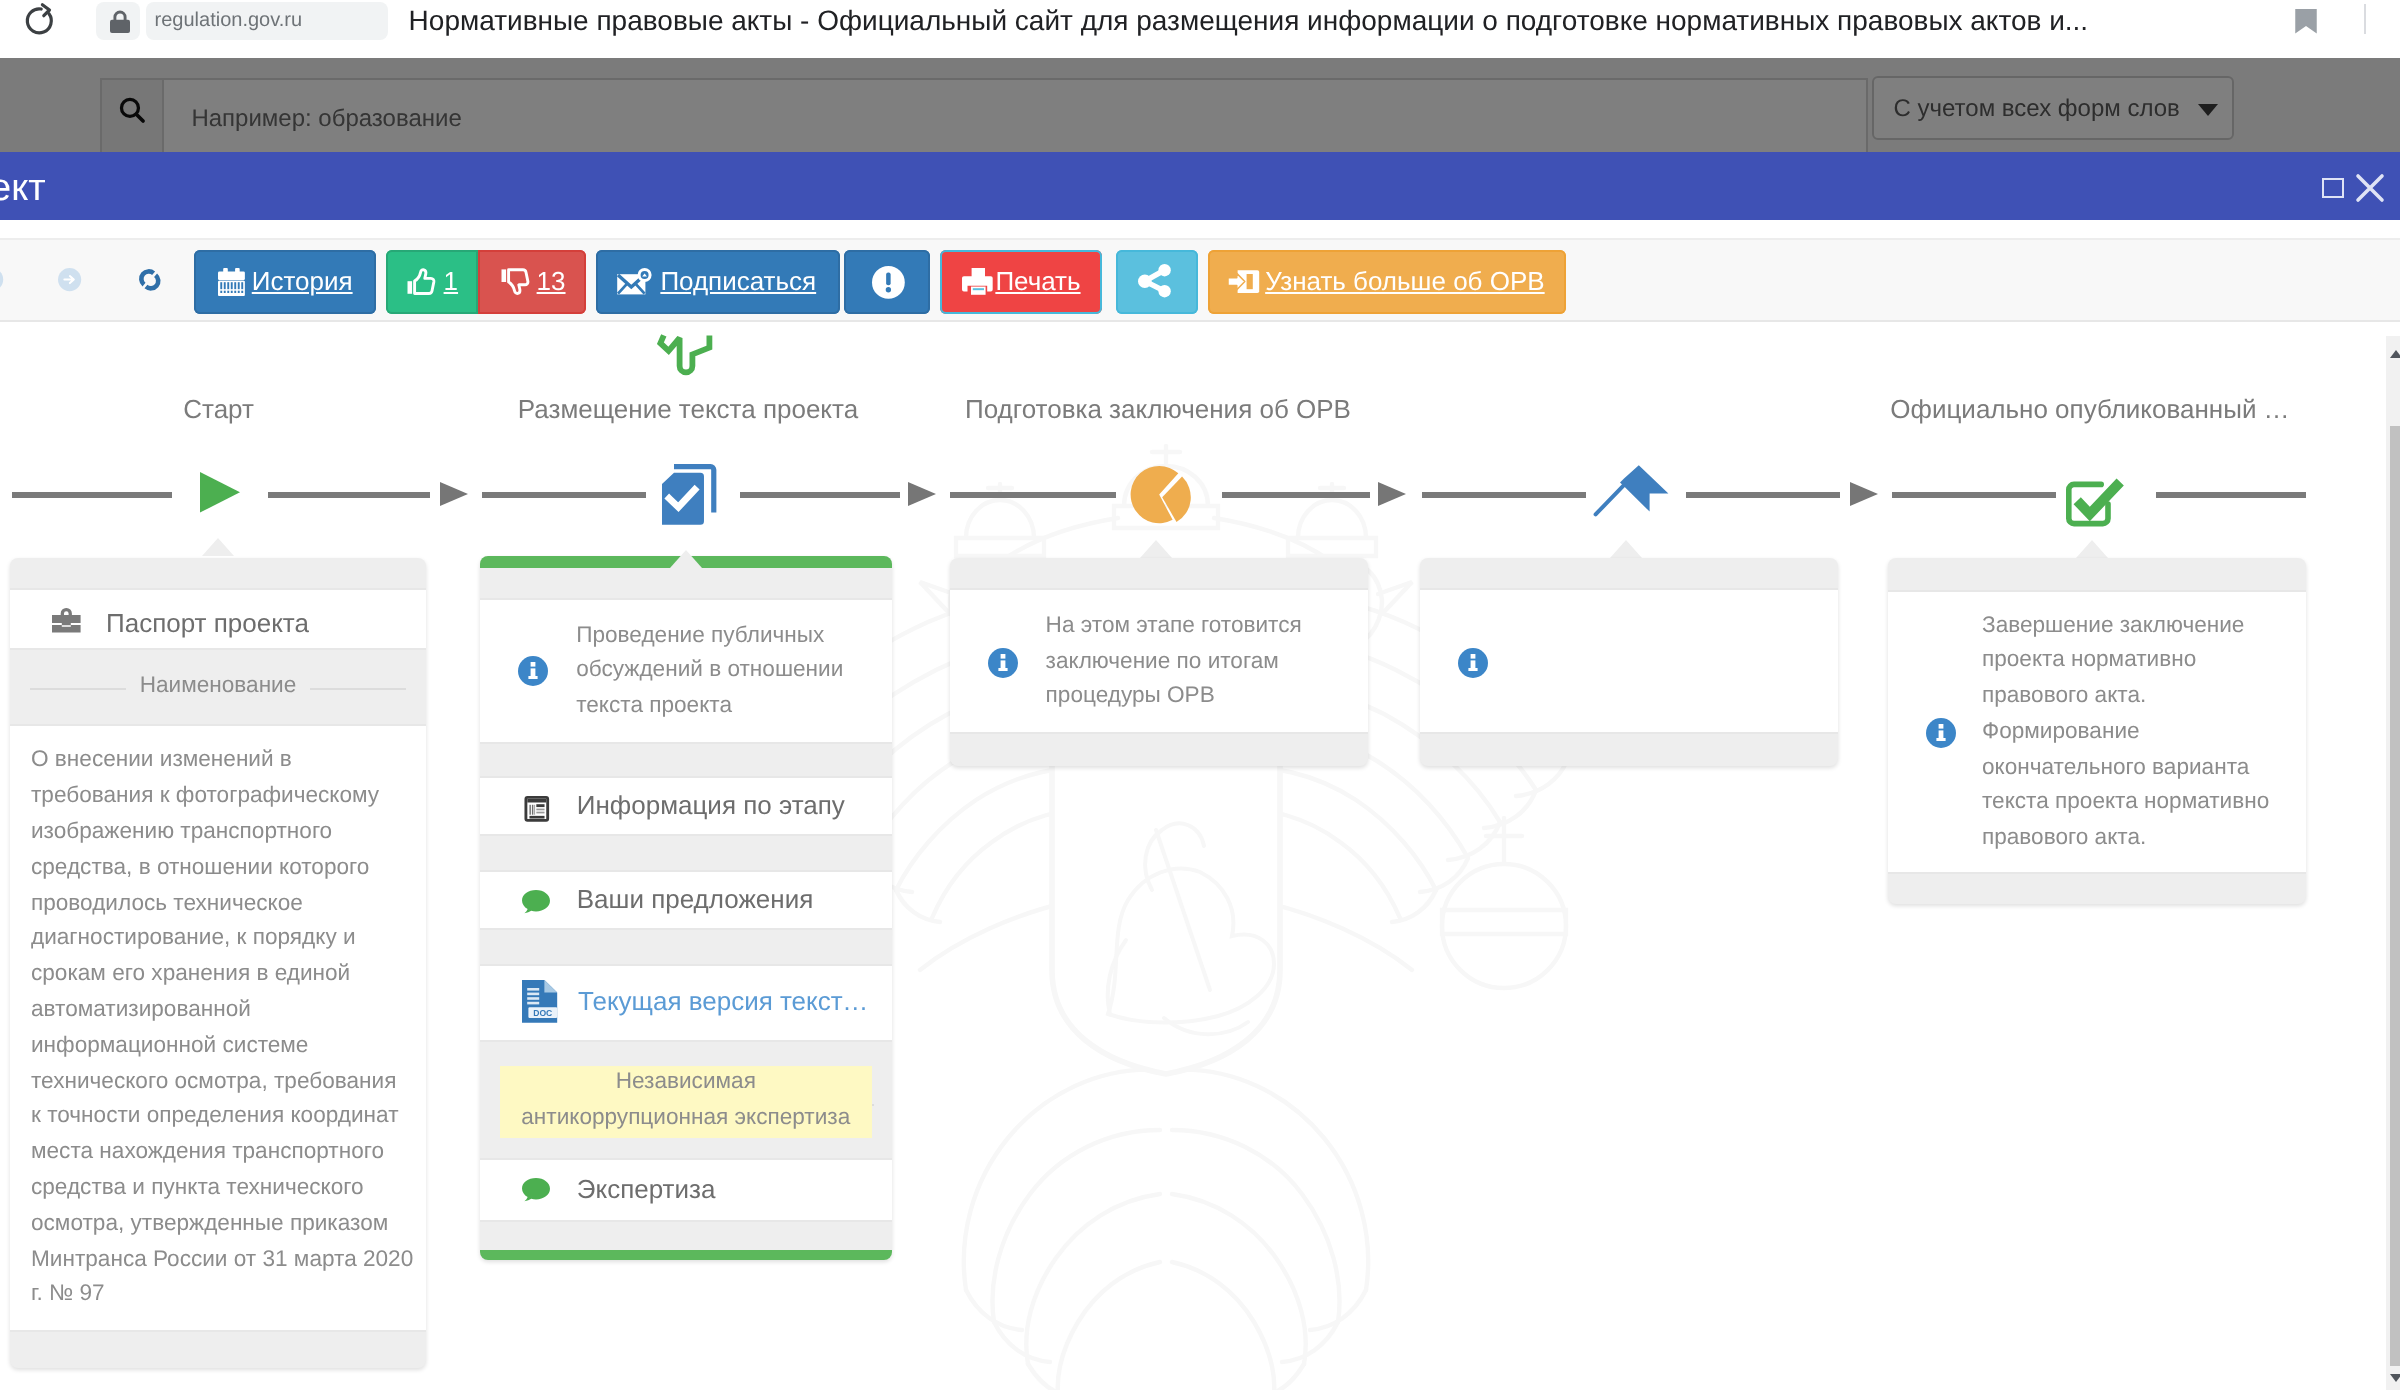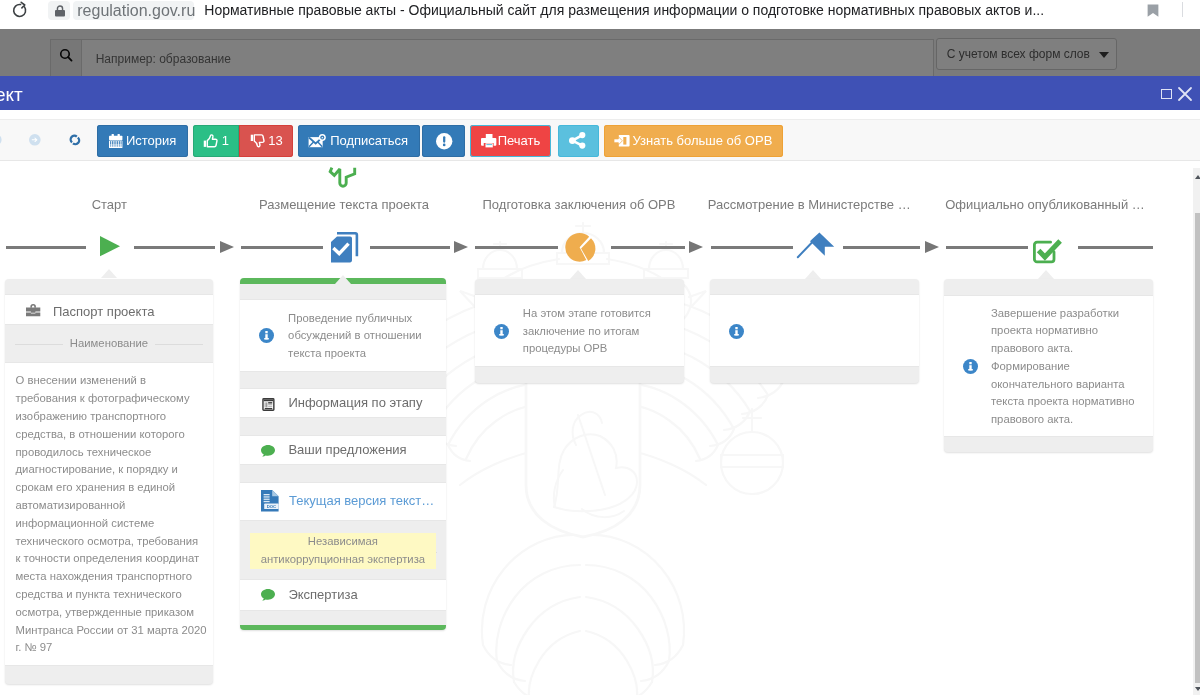--- a/index.html
+++ b/index.html
@@ -8,21 +8,21 @@
      font-family:"Liberation Sans",sans-serif;
      -webkit-font-smoothing:antialiased;text-rendering:optimizeLegibility;}
 #root{position:relative;width:1200px;height:695px;overflow:hidden;background:#fff;}
 div,span{box-sizing:border-box;}
 svg.ic{overflow:visible;z-index:7;}
 
 
 #browser-bar{position:absolute;left:0;top:0;width:1200px;height:29px;background:#fff;z-index:40;}
 #lock-chip{position:absolute;left:48.3px;top:0.7px;width:22.1px;height:19.6px;background:#f1f3f4;border-radius:4px;}
 #url-chip{position:absolute;left:72.7px;top:0.7px;width:121.3px;height:19.6px;background:#f1f3f4;border-radius:4px;}
-#url-text{position:absolute;left:4.6px;top:0;height:19.6px;line-height:19.6px;font-size:16px;color:#6e7377;white-space:nowrap;}
+#url-text{position:absolute;left:4.6px;top:0;height:19.6px;line-height:19.6px;font-size:10px;color:#6e7377;white-space:nowrap;}
 #tab-title{position:absolute;left:204.3px;top:0;height:21px;line-height:21px;font-size:14px;color:#202124;white-space:nowrap;}
 #chrome-divider{position:absolute;left:1181.5px;top:1.7px;width:1px;height:15.8px;background:#dadce0;}
 
 
 #site-strip{position:absolute;left:0;top:29px;width:1200px;height:47.2px;background:#f7f7f7;z-index:5;}
 #search-addon{position:absolute;left:50px;top:9.5px;width:30.9px;height:44px;background:#eeeeee;
               border:1px solid #d4d4d4;border-right:0;}
 #search-input{position:absolute;left:80.9px;top:9.5px;width:852.8px;height:44px;background:#ffffff;border:1px solid #d4d4d4;}
 #search-placeholder{position:absolute;left:13.8px;top:0;height:38px;line-height:38px;font-size:12px;color:#6a6a6a;white-space:nowrap;}
 #wordforms{position:absolute;left:936.4px;top:9.4px;width:180.2px;height:32px;background:#fff;border:1px solid #ccc;border-radius:3px;}
@@ -35,21 +35,21 @@
              color:#fff;text-align:right;white-space:nowrap;}
 #modal-max{position:absolute;left:1160.9px;top:12.5px;width:10.8px;height:10.8px;border:1.6px solid #dfe3f5;z-index:11;}
 #modal-body{position:absolute;left:0;top:110px;width:1200px;height:585px;background:#fff;z-index:2;}
 
 
 #toolbar{position:absolute;left:0;top:119.3px;width:1199.5px;height:41.3px;background:#f8f8f8;
          border-top:1px solid #ededed;border-bottom:1px solid #e7e7e7;z-index:8;}
 .tbtn{position:absolute;top:4.7px;height:32px;border-radius:3px;color:#fff;font-size:13px;white-space:nowrap;z-index:9;}
 .tbtn.joinL{border-radius:3px 0 0 3px;}
 .tbtn.joinR{border-radius:0 3px 3px 0;padding-left:24px;}
-.tbtn .lab{position:absolute;top:0;height:32px;line-height:32px;}
+.tbtn .lab{position:absolute;top:0;height:32px;line-height:32px;text-decoration:underline;}
 
 
 .tl-line{position:absolute;height:3px;background:#7a7a7a;top:245.8px;z-index:3;}
 .tl-sep{position:absolute;top:240.5px;width:0;height:0;border-top:6.45px solid transparent;
         border-bottom:6.45px solid transparent;border-left:14.1px solid #767676;z-index:3;}
 .step-label{position:absolute;z-index:7;height:18px;line-height:18px;font-size:13px;color:#7b7b7b;text-align:center;
             white-space:nowrap;overflow:hidden;z-index:3;}
 
 
 .card{background:#eeeeee;border-radius:4px;box-shadow:0 1px 2px rgba(0,0,0,0.13);z-index:3;position:absolute;}
@@ -367,21 +367,20 @@
         <path d="M21.0 14.0 V21.2 a2.6 2.6 0 0 1 -2.6 2.6 H4.0 a2.6 2.6 0 0 1 -2.6 -2.6 V6.8 a2.6 2.6 0 0 1 2.6 -2.6 H17.6" stroke-width="2.8" stroke-linecap="round"></path>
         <path d="M5.6 12.4 L11.9 19.0 L27.1 3.0" stroke-width="5.0" stroke-linecap="butt" stroke-linejoin="miter"></path>
       </g>
     </svg>
 <svg class="ic" style="position:absolute;left:329.0px;top:166.0px;width:30px;height:23px" viewBox="0 0 30 23">
       <path d="M2.9 1.7 L1.2 5.6 L5.3 9.4 L10.8 3.0 L10.8 17.0 A3.2 3.2 0 0 0 17.2 17.0 L17.2 11.2 L25.7 7.8 L25.7 1.7" fill="none" stroke="#4caf50" stroke-width="2.9" stroke-linecap="butt" stroke-linejoin="miter" stroke-miterlimit="1.9"></path>
     </svg>
 <div class="step-label" style="left:9.299999999999997px;width:200px;top:196.2px">Старт</div>
 <div class="step-label" style="left:240.0px;width:208px;top:196.2px">Размещение текста проекта</div>
 <div class="step-label" style="left:475.0px;width:208px;top:196.2px">Подготовка заключения об ОРВ</div>
-<div class="step-label" style="left:705.2px;width:208px;top:196.2px">Рассмотрение в Министерстве …</div>
 <div class="step-label" style="left:941.0px;width:208px;top:196.2px">Официально опубликованный …</div>
 <div class="card-caret" style="left:100.64999999999999px;top:269.4px;border-left-width:8.65px;border-right-width:8.65px;border-bottom-width:9.600000000000023px;border-bottom-color:#eeeeee;z-index:3"></div>
 <div class="card" style="left:5.0px;top:279px;width:208.0px;height:405px"></div>
 <div class="card-white" style="left:5.0px;width:208.0px;top:294.2px;height:30.80000000000001px"></div>
 <svg class="ic" style="position:absolute;left:25.9px;top:303.6px;width:14.3px;height:12.3px" viewBox="0 0 14.3 12.3">
       <g fill="#7a7a7a">
         <path d="M4.35 3.7 V2.7 a2.7 2.7 0 0 1 2.7 -2.7 h0.2 a2.7 2.7 0 0 1 2.7 2.7 V3.7 h-1.65 V2.75 a1.15 1.15 0 0 0 -1.15 -1.15 h-0.0 a1.15 1.15 0 0 0 -1.15 1.15 V3.7 z"></path>
         <path d="M0 3.5 h14.3 v4.05 h-4.9 v1.1 h-4.5 v-1.1 H0 z"></path>
         <path d="M0 8.45 h4.9 v0.95 h4.5 v-0.95 h4.9 v3.85 H0 z"></path>
       </g>
@@ -495,21 +494,21 @@
 <div class="card-caret" style="left:1037.85px;top:269.6px;border-left-width:8.65px;border-right-width:8.65px;border-bottom-width:9.599999999999966px;border-bottom-color:#eeeeee;z-index:3"></div>
 <div class="card" style="left:943.9px;top:279.2px;width:208.69999999999993px;height:172.4px"></div>
 <div class="card-white" style="left:943.9px;width:208.69999999999993px;top:294.5px;height:142.39999999999998px"></div>
 <svg class="ic" style="position:absolute;left:962.9px;top:359.2px;width:15px;height:15px" viewBox="0 0 15 15">
       <circle cx="7.5" cy="7.5" r="7.5" fill="#3c86c8"></circle>
       <rect x="6.3" y="6.2" width="2.4" height="5.2" fill="#fff"></rect>
       <rect x="5.2" y="10.0" width="4.6" height="1.5" fill="#fff"></rect>
       <rect x="6.3" y="3.0" width="2.4" height="2.3" fill="#fff"></rect>
     </svg>
 <div style="position:absolute;left:991px;top:304.5px;z-index:7">
-<div class="infotext" style="position:relative">Завершение разработки</div>
+<div class="infotext" style="position:relative">Завершение заключение</div>
 <div class="infotext" style="position:relative">проекта нормативно</div>
 <div class="infotext" style="position:relative">правового акта.</div>
 <div class="infotext" style="position:relative">Формирование</div>
 <div class="infotext" style="position:relative">окончательного варианта</div>
 <div class="infotext" style="position:relative">текста проекта нормативно</div>
 <div class="infotext" style="position:relative">правового акта.</div>
 </div>
 <div id="sb-track"></div>
 <div id="sb-thumb"></div>
 <div id="sb-up" class="sb-arrow"></div>

